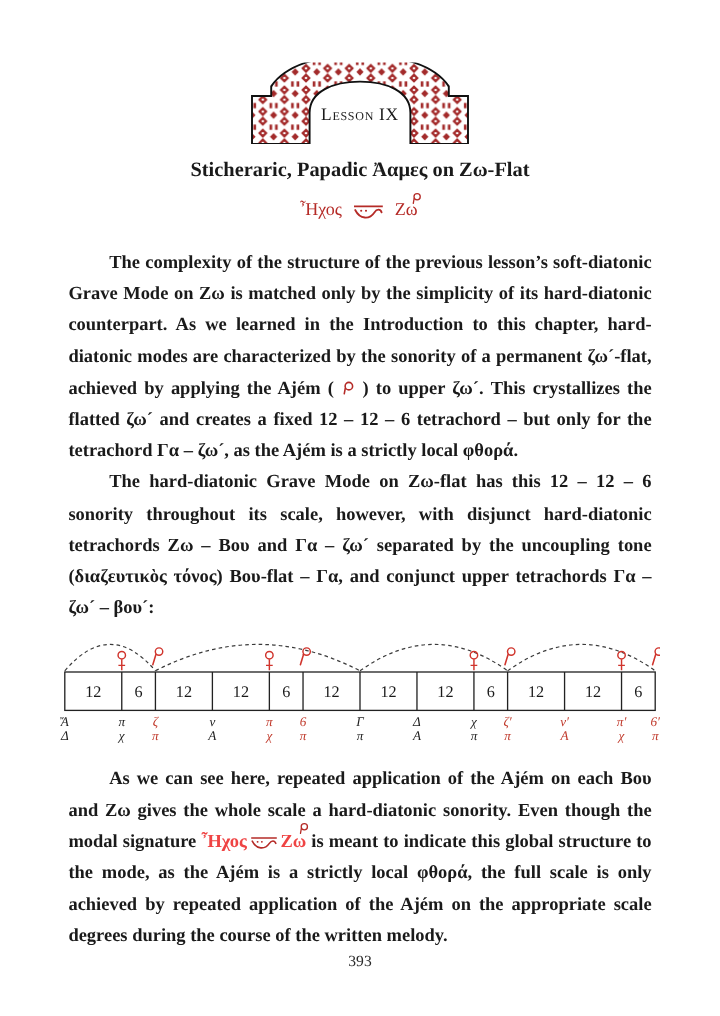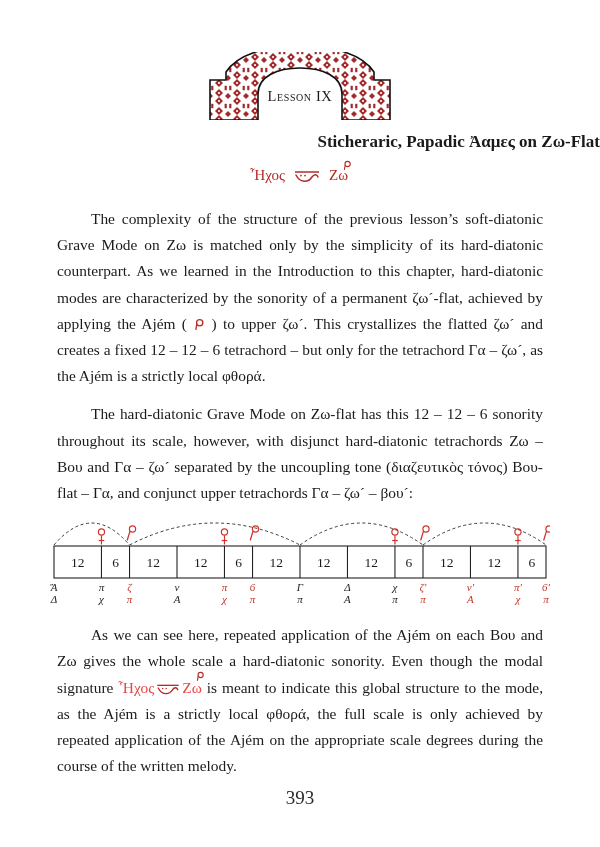--- a/index.html
+++ b/index.html
@@ -51,21 +51,21 @@
 
   
   .title-main {
     text-align: center;
     font-size: 19.5px;
     font-weight: bold;
     margin: 14px 0 0 0;
     letter-spacing: -0.1px;
   }
   .title-sub {
-    text-align: right;
+    text-align: center;
     font-size: 17px;
     font-weight: bold;
     margin: 12px 0 0 0;
   }
   .modal-signature {
     text-align: center;
     margin: 14px 0 0 0;
     color: #b52b27;
     font-size: 15px;
     line-height: 1;
@@ -84,51 +84,52 @@
     right: -1px;
     font-size: 10px;
     line-height: 1;
   }
 
   
   .body-col {
     margin: 0 auto;
     width: 486px;
     padding-top: 14px;
+    font-weight: bold;
   }
   p.para {
     margin: 0;
     text-align: justify;
     text-justify: inter-word;
     font-size: 15.4px;
     line-height: 26.2px;
     text-indent: 34px;
     hyphens: manual;
   }
-  p.para + p.para { margin-top: 12px; }
+  p.para + p.para { margin-top: 0; }
   .red { color: #ef4444; }
 
   
   .diagram {
     position: relative;
     width: 500px;
     margin: 14px auto 0 auto;
     height: 92px;
     text-decoration: underline;
   }
   .diagram svg { display: block; }
 
   
   .folio {
     position: absolute;
     left: 0;
     right: 0;
     bottom: 38px;
     text-align: center;
-    font-size: 19px;
+    font-size: 13px;
     color: #2a2a2a;
   }
 </style>
 </head>
 <body>
 
 <div class="page">
 
   <div class="ornament-wrap">
     <div class="ornament">

